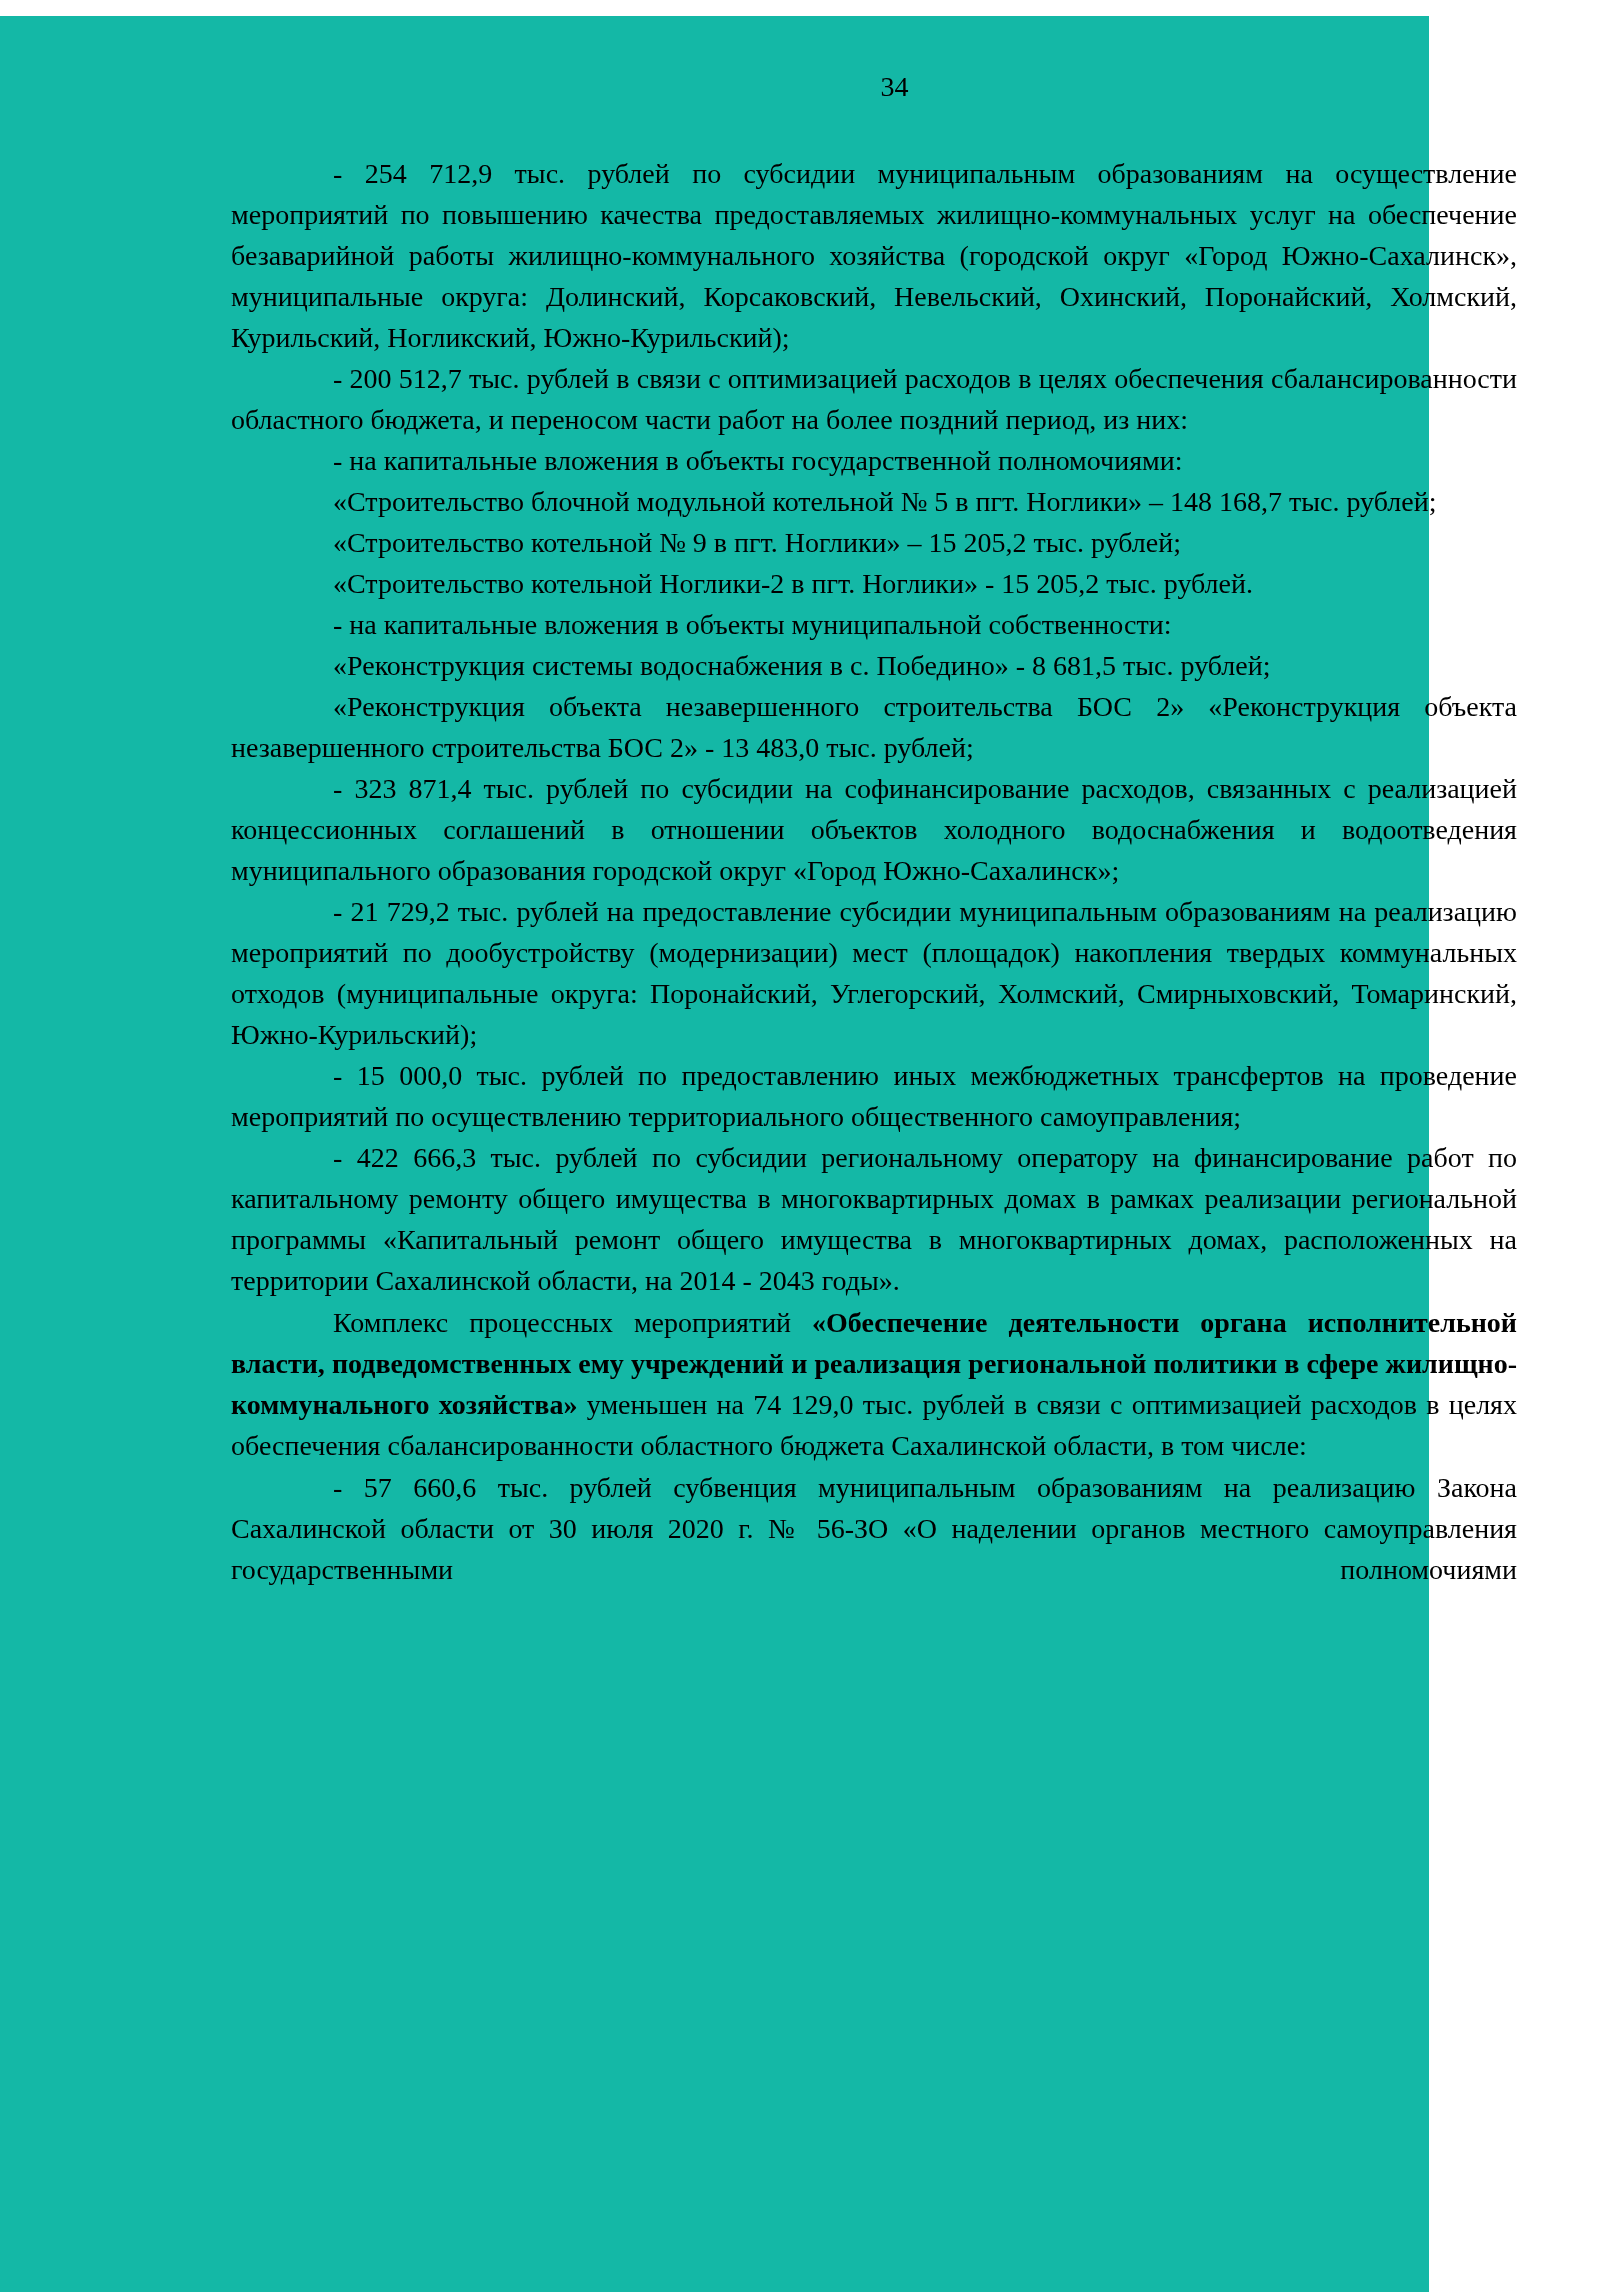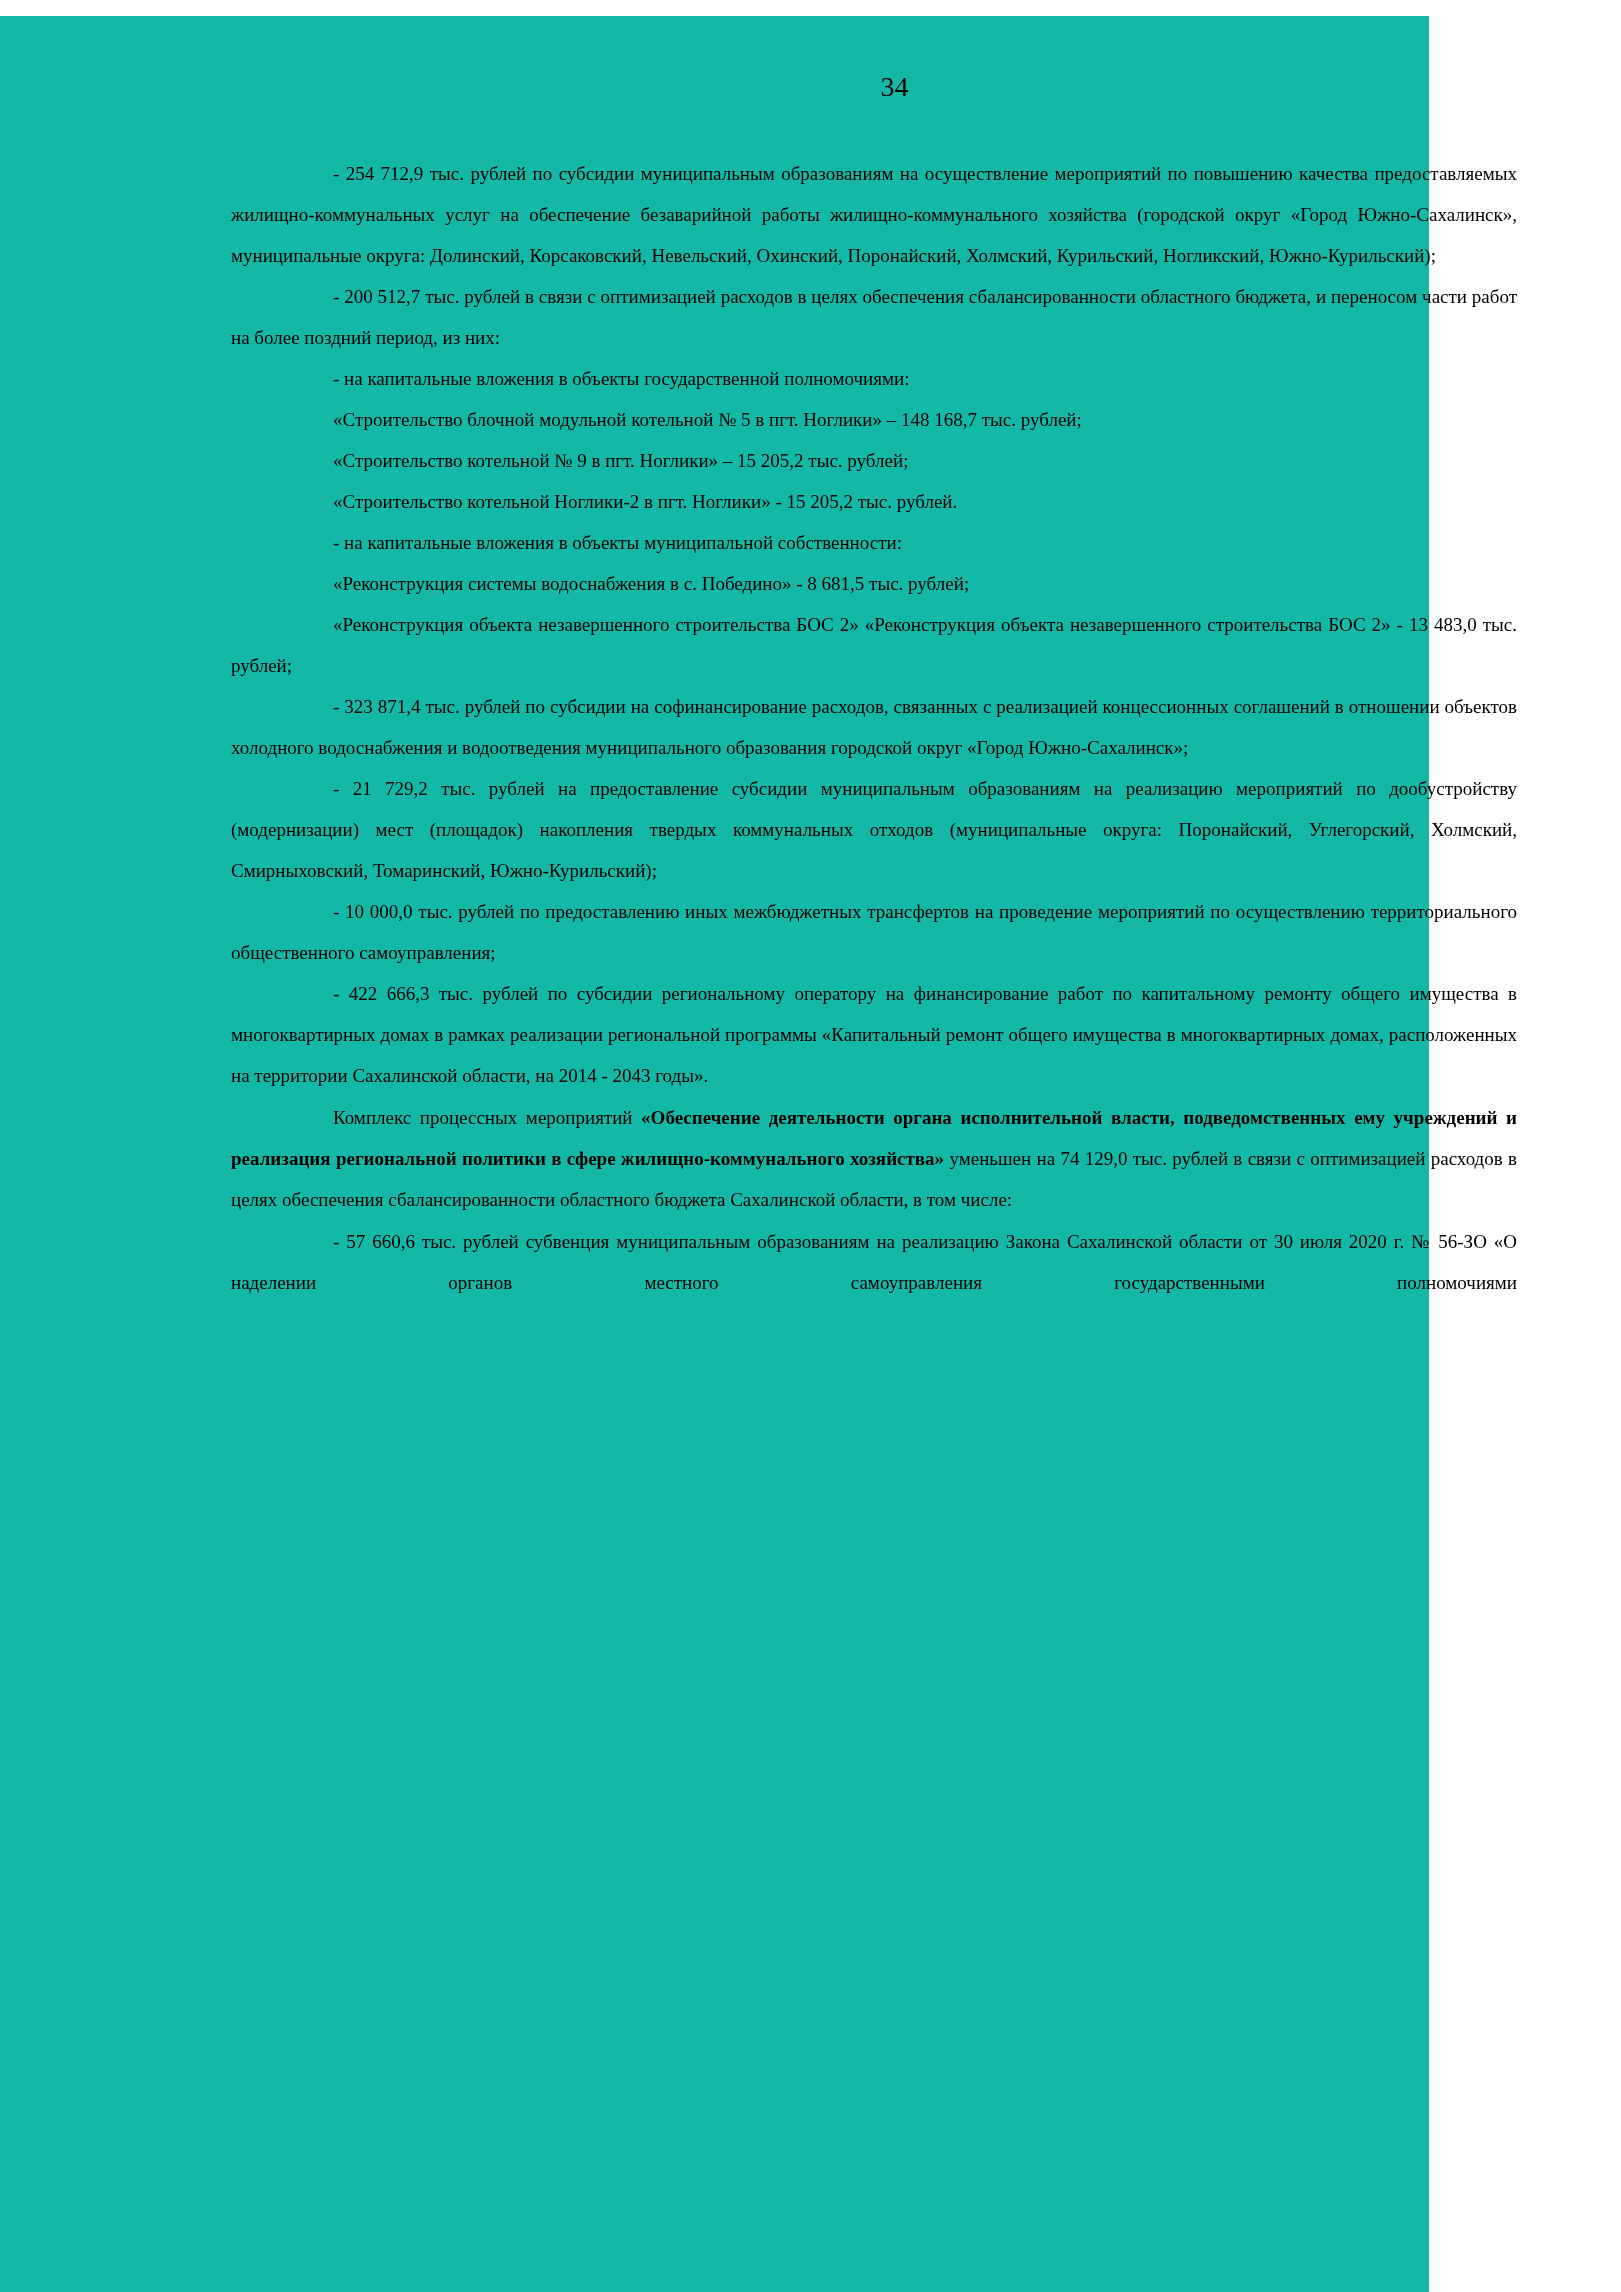--- a/index.html
+++ b/index.html
@@ -2,21 +2,21 @@
 <html><head>
 <meta charset="utf-8">
 <style>
   html, body { margin:0; padding:0; background:#ffffff; }
   body { width:1621px; height:2293px; position:relative; overflow:hidden; }
   .page { position:absolute; left:0; top:16px; width:1429px; height:2293px; background:#14b8a6; color:#000;
           font-family:"Liberation Serif", "DejaVu Serif", serif; }
   .page-number { position:absolute; top:51px; left:0; width:1621px; text-align:center;
                  font-size:28px; line-height:39px; margin-left:84px; }
   .body-text { position:absolute; left:231px; top:137px; width:1286px;
-               font-size:19px; line-height:41px; }
+               font-size:28px; line-height:41px; }
   .p { margin:0; text-align:justify; text-align-last:left; text-indent:102px; }
   .p.gap { margin-top:1px; }
   .b { font-weight:bold; }
 </style>
 </head>
 <body>
 
 <div class="page">
   <div class="page-number">34</div>
 
@@ -25,19 +25,19 @@
     <p class="p">- 200 512,7 тыс. рублей в связи с оптимизацией расходов в целях обеспечения сбалансированности областного бюджета, и переносом части работ на более поздний период, из них:</p>
     <p class="p"> - на капитальные вложения в объекты государственной полномочиями:</p>
     <p class="p">«Строительство блочной модульной котельной № 5 в пгт. Ноглики» – 148 168,7 тыс. рублей;</p>
     <p class="p">«Строительство котельной № 9 в пгт. Ноглики» – 15 205,2 тыс. рублей;</p>
     <p class="p">«Строительство котельной Ноглики-2 в пгт. Ноглики» - 15 205,2 тыс. рублей.</p>
     <p class="p">- на капитальные вложения в объекты муниципальной собственности:</p>
     <p class="p">«Реконструкция системы водоснабжения в с. Победино» - 8 681,5 тыс. рублей;</p>
     <p class="p">«Реконструкция объекта незавершенного строительства БОС 2» «Реконструкция объекта незавершенного строительства БОС 2» - 13 483,0 тыс. рублей;</p>
     <p class="p">- 323 871,4 тыс. рублей по субсидии на софинансирование расходов, связанных с реализацией концессионных соглашений в отношении объектов холодного водоснабжения и водоотведения муниципального образования городской округ «Город Южно-Сахалинск»;</p>
     <p class="p">- 21 729,2 тыс. рублей на предоставление субсидии муниципальным образованиям на реализацию мероприятий по дообустройству (модернизации) мест (площадок) накопления твердых коммунальных отходов (муниципальные округа: Поронайский, Углегорский, Холмский, Смирныховский, Томаринский, Южно-Курильский);</p>
-    <p class="p">- 10 000,0 тыс. рублей по предоставлению иных межбюджетных трансфертов на проведение мероприятий по осуществлению территориального общественного самоуправления;</p>
+    <p class="p">- 15 000,0 тыс. рублей по предоставлению иных межбюджетных трансфертов на проведение мероприятий по осуществлению территориального общественного самоуправления;</p>
     <p class="p">- 422 666,3 тыс. рублей по субсидии региональному оператору на финансирование работ по капитальному ремонту общего имущества в многоквартирных домах в рамках реализации региональной программы «Капитальный ремонт общего имущества в многоквартирных домах, расположенных на территории Сахалинской области, на 2014 - 2043 годы».</p>
     <p class="p gap"><span>Комплекс процессных мероприятий </span><span class="b">«Обеспечение деятельности органа исполнительной власти, подведомственных ему учреждений и реализация региональной политики в сфере жилищно-коммунального хозяйства»</span><span> уменьшен на 74 129,0 тыс. рублей в связи с оптимизацией расходов в целях обеспечения сбалансированности областного бюджета Сахалинской области, в том числе:</span></p>
     <p class="p gap" style="text-align-last:justify;">- 57 660,6 тыс. рублей субвенция муниципальным образованиям на реализацию Закона Сахалинской области от 30 июля 2020 г. № 56-ЗО «О наделении органов местного самоуправления государственными полномочиями</p>
   </div>
 </div>
 
 
 </body></html>

